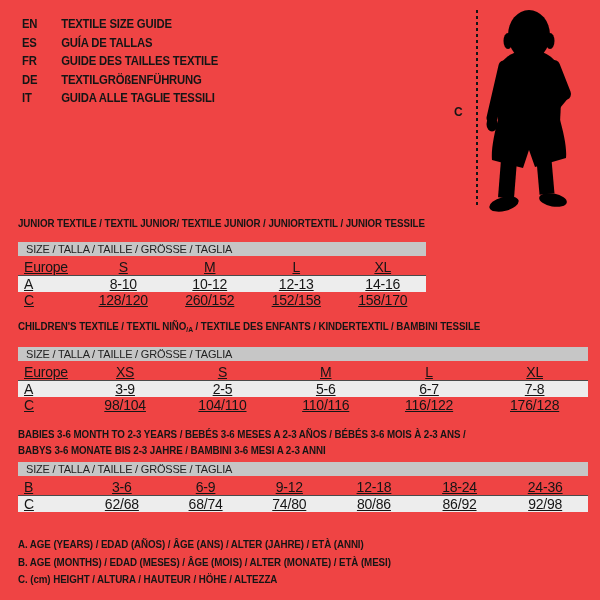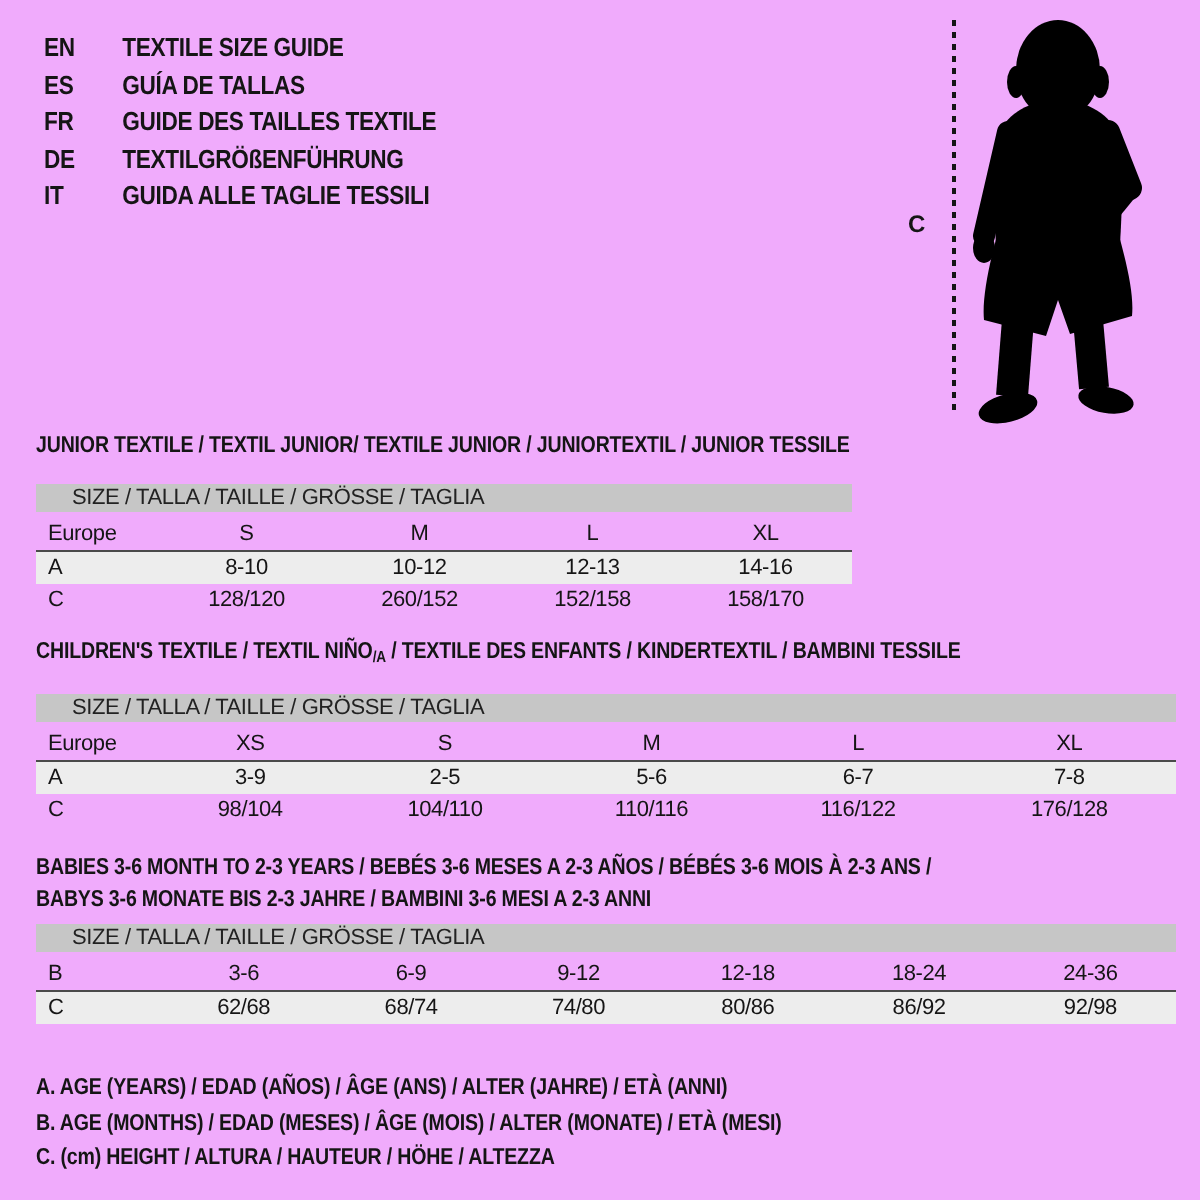--- a/index.html
+++ b/index.html
@@ -1,16 +1,16 @@
 <!DOCTYPE html>
 <html><head>
 <meta charset="utf-8">
 <style>
   html,body{margin:0;padding:0;background:#fff;}
-  .page{position:relative;width:600px;height:600px;background:#f0abfc;color:#151515;
+  .page{position:relative;width:600px;height:600px;background:#ef4444;color:#151515;
         font-family:"Liberation Sans","DejaVu Sans",sans-serif;overflow:hidden;}
 
   
   .lang-block{position:absolute;left:22px;top:15px;font-size:13px;font-weight:700;
               letter-spacing:-0.2px;transform:scaleX(0.87);transform-origin:0 0;}
   .lang-row{display:flex;line-height:18.5px;}
   .lang-code{width:45px;flex:0 0 45px;}
 
   
   .dash-line{position:absolute;left:476px;top:10px;width:2px;height:197px;
@@ -25,23 +25,23 @@
   .title-2{top:318px;}
   .title-3{top:426px;}
   .subscript{font-size:8px;vertical-align:-2px;}
 
   
   .size-table{position:absolute;left:18px;}
   .st-1{top:242px;width:408px;}
   .st-2{top:347px;width:570px;}
   .st-3{top:462px;width:570px;}
   .size-bar{background:#c6c6c6;font-size:11px;line-height:14px;height:14px;
-            padding-left:18px;letter-spacing:-0.2px;color:#222;}
+            padding-left:8px;letter-spacing:-0.2px;color:#222;}
   .size-table table{border-collapse:collapse;width:100%;margin-top:2px;
-                    font-size:11px;letter-spacing:-0.2px;}
+                    font-size:14px;letter-spacing:-0.2px;text-decoration:underline;}
   .size-table td{height:16px;text-align:center;padding:0;font-weight:400;}
   .size-table td.lbl{width:56px;text-align:left;padding-left:6px;}
   .size-table tr.row-first td{border-bottom:1px solid #4a4a4a;height:17px;}
   .size-table tr.row-alt{background:#ededed;}
 
   
   .legend{position:absolute;left:18px;top:536px;font-size:11.5px;font-weight:700;
           line-height:17.5px;letter-spacing:-0.1px;transform:scaleX(0.85);
           transform-origin:0 0;white-space:nowrap;}
 </style>

